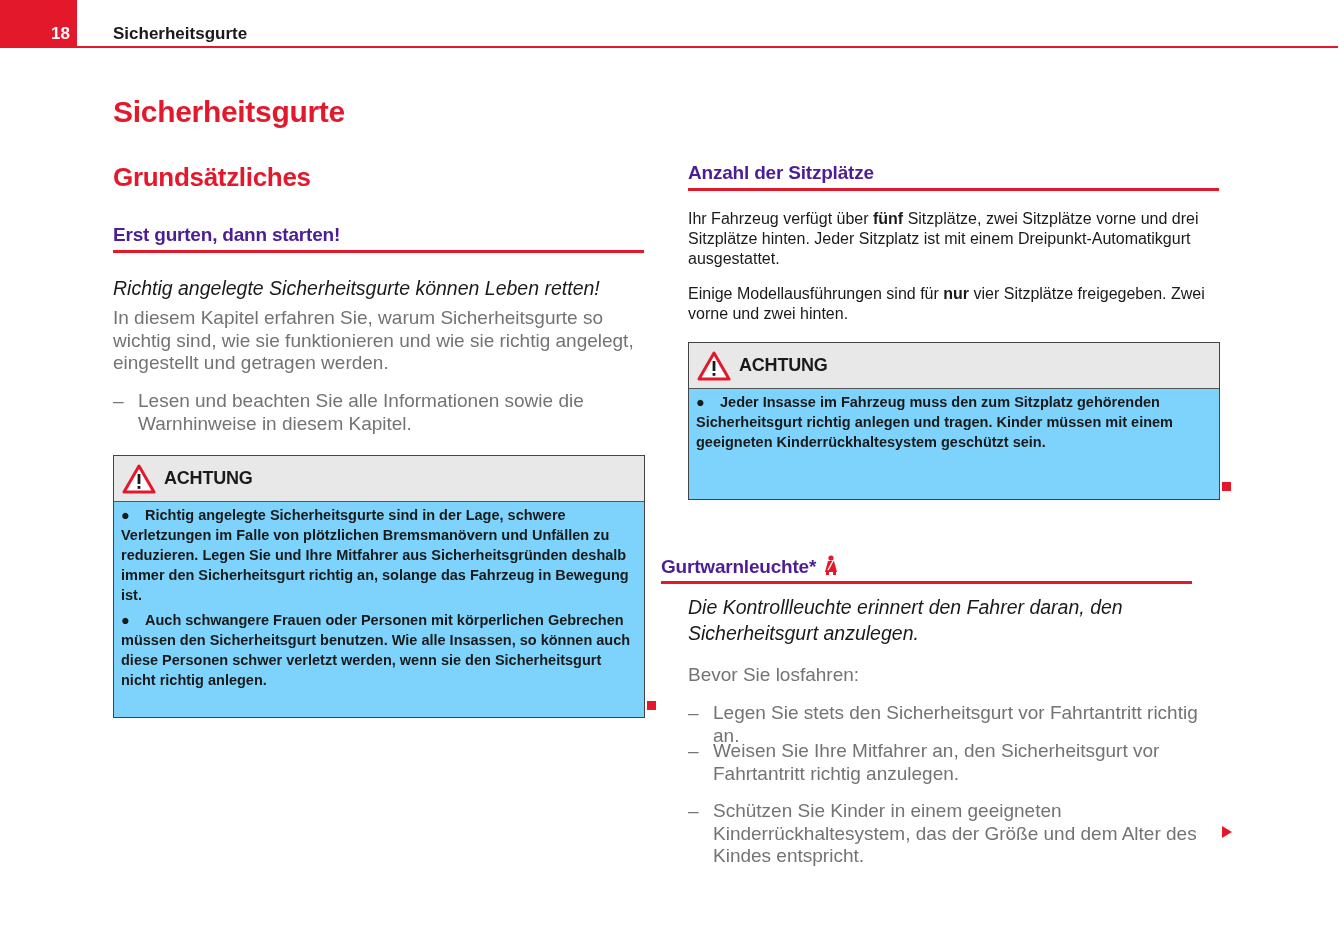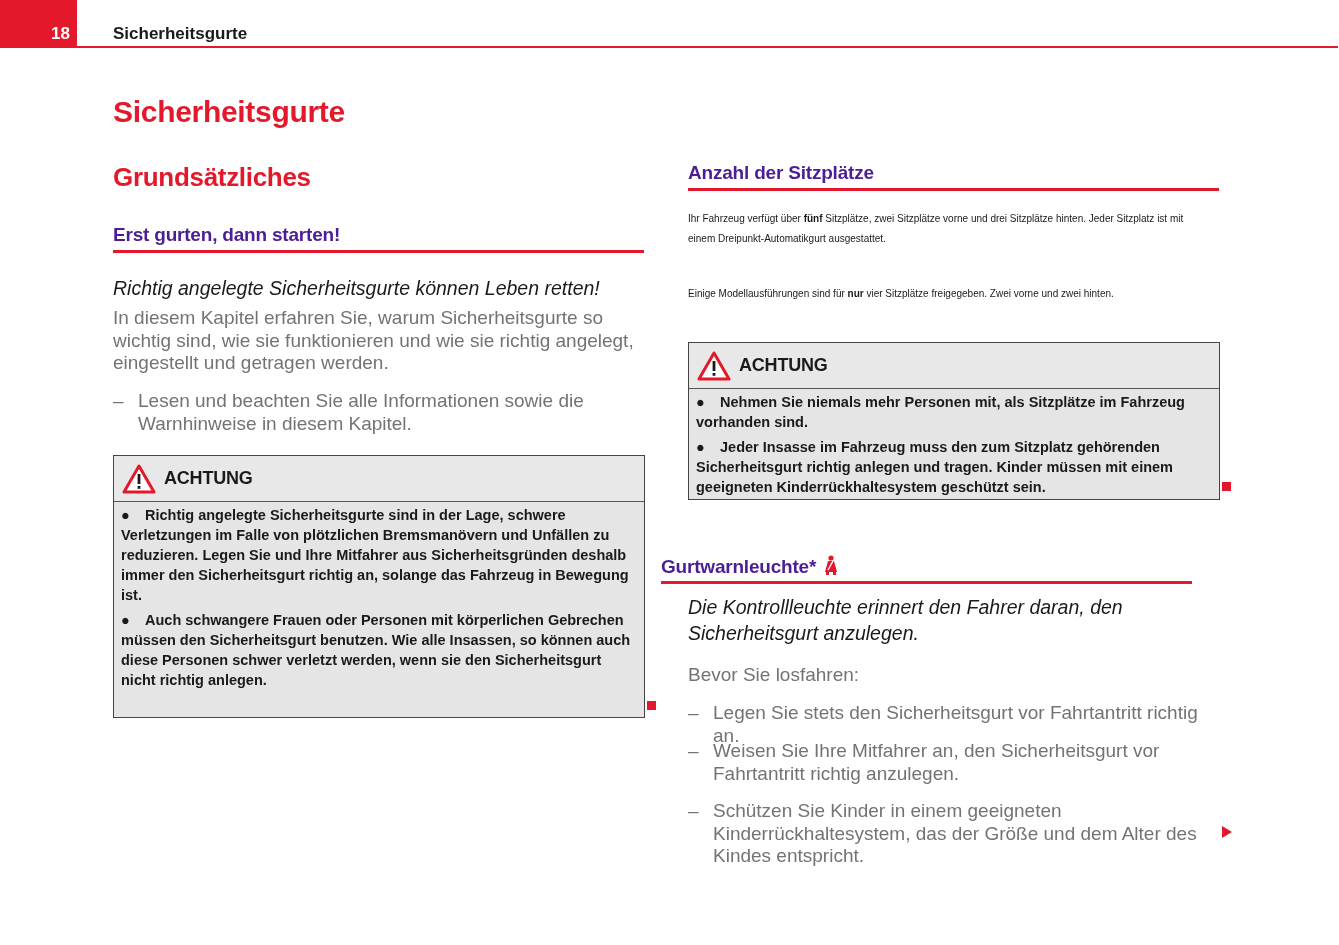--- a/index.html
+++ b/index.html
@@ -38,29 +38,29 @@
     color: #4c1d95; font-weight: bold; font-size: 19px; letter-spacing: -0.2px;
     border-bottom: 3px solid #e3192b; padding-bottom: 2px; box-sizing: border-box;
   }
   .lead {
     font-style: italic; font-size: 19.5px; line-height: 26px; color: #1a1a1a;
   }
   .body {
     font-size: 19px; line-height: 22.5px; color: #737373;
   }
   .small {
-    font-size: 10px; line-height: 20px; color: #1a1a1a;
+    font-size: 16px; line-height: 20px; color: #1a1a1a;
   }
   .dash-item { position: absolute; }
   .dash-item .dash { position: absolute; left: 0; top: 0; }
   .dash-item .txt { position: absolute; left: 25px; top: 0; }
 
   
   .warn {
-    border: 1px solid #444; box-sizing: border-box; background: #e5e5e5;
+    border: 1px solid #444; box-sizing: border-box; background: #7dd3fc;
   }
   .warn-head {
     background: #e8e8e8; border-bottom: 1px solid #555; height: 45px; position: relative;
   }
   .warn-icon { position: absolute; left: 8px; top: 8px; width: 34px; height: 30px; }
   .warn-title {
     position: absolute; left: 50px; top: 12px; font-weight: bold; font-size: 18px;
     color: #1a1a1a; letter-spacing: -0.2px;
   }
   .warn-body {
@@ -133,23 +133,20 @@
   <div class="warn-head">
     <svg class="warn-icon" viewBox="0 0 34 30">
       <path d="M17 2 L32 28 L2 28 Z" fill="#ffffff" stroke="#e3192b" stroke-width="3" stroke-linejoin="round"></path>
       <rect x="15.6" y="10" width="2.8" height="10" fill="#1a1a1a"></rect>
       <rect x="15.6" y="22" width="2.8" height="2.8" fill="#1a1a1a"></rect>
     </svg>
     <span class="warn-title">ACHTUNG</span>
   </div>
   <div class="warn-body">
     <div class="warn-item">
-      <span class="bullet">●</span><span>Nehmen Sie niemals mehr Personen mit, als Sitzplätze im Fahrzeug vorhanden sind.</span>
-    </div>
-    <div class="warn-item">
       <span class="bullet">●</span><span>Jeder Insasse im Fahrzeug muss den zum Sitzplatz gehörenden Sicherheitsgurt richtig anlegen und tragen. Kinder müssen mit einem geeigneten Kinderrückhaltesystem geschützt sein.</span>
     </div>
   </div>
 </div>
 <div class="abs end-mark" style="left:1222px; top:482px;"></div>
 
 <div class="abs h3" style="left:661px; top:555px; width:531px; height:29px;">
   <span>Gurtwarnleuchte*</span>
   <svg width="16" height="20" viewBox="0 0 16 20" style="vertical-align:-2px; margin-left:2px;">
     <circle cx="8" cy="3" r="2.6" fill="#e3192b"></circle>

